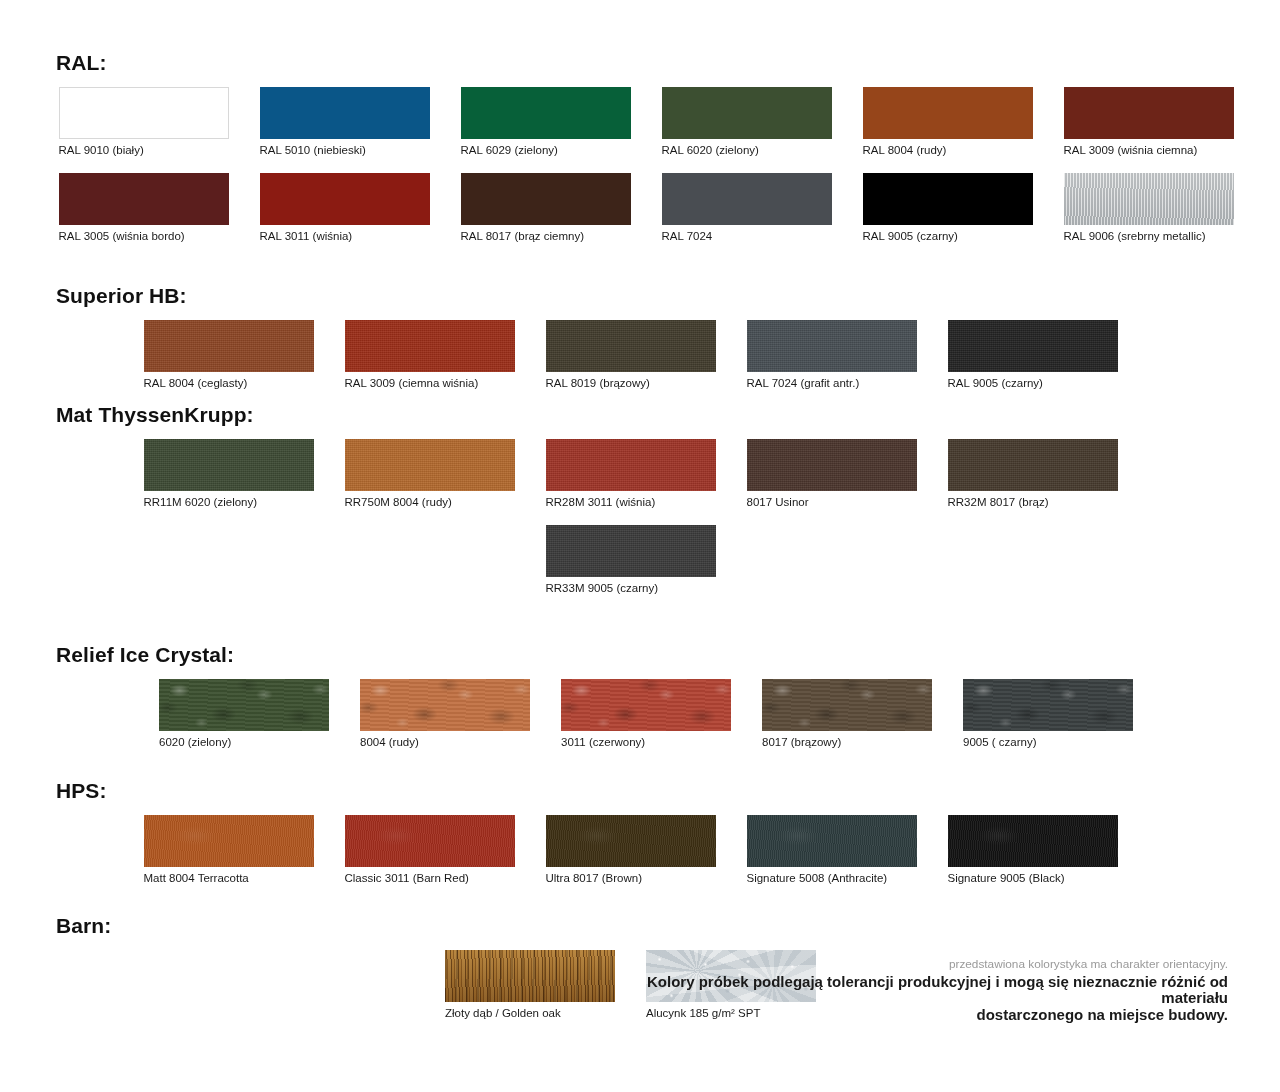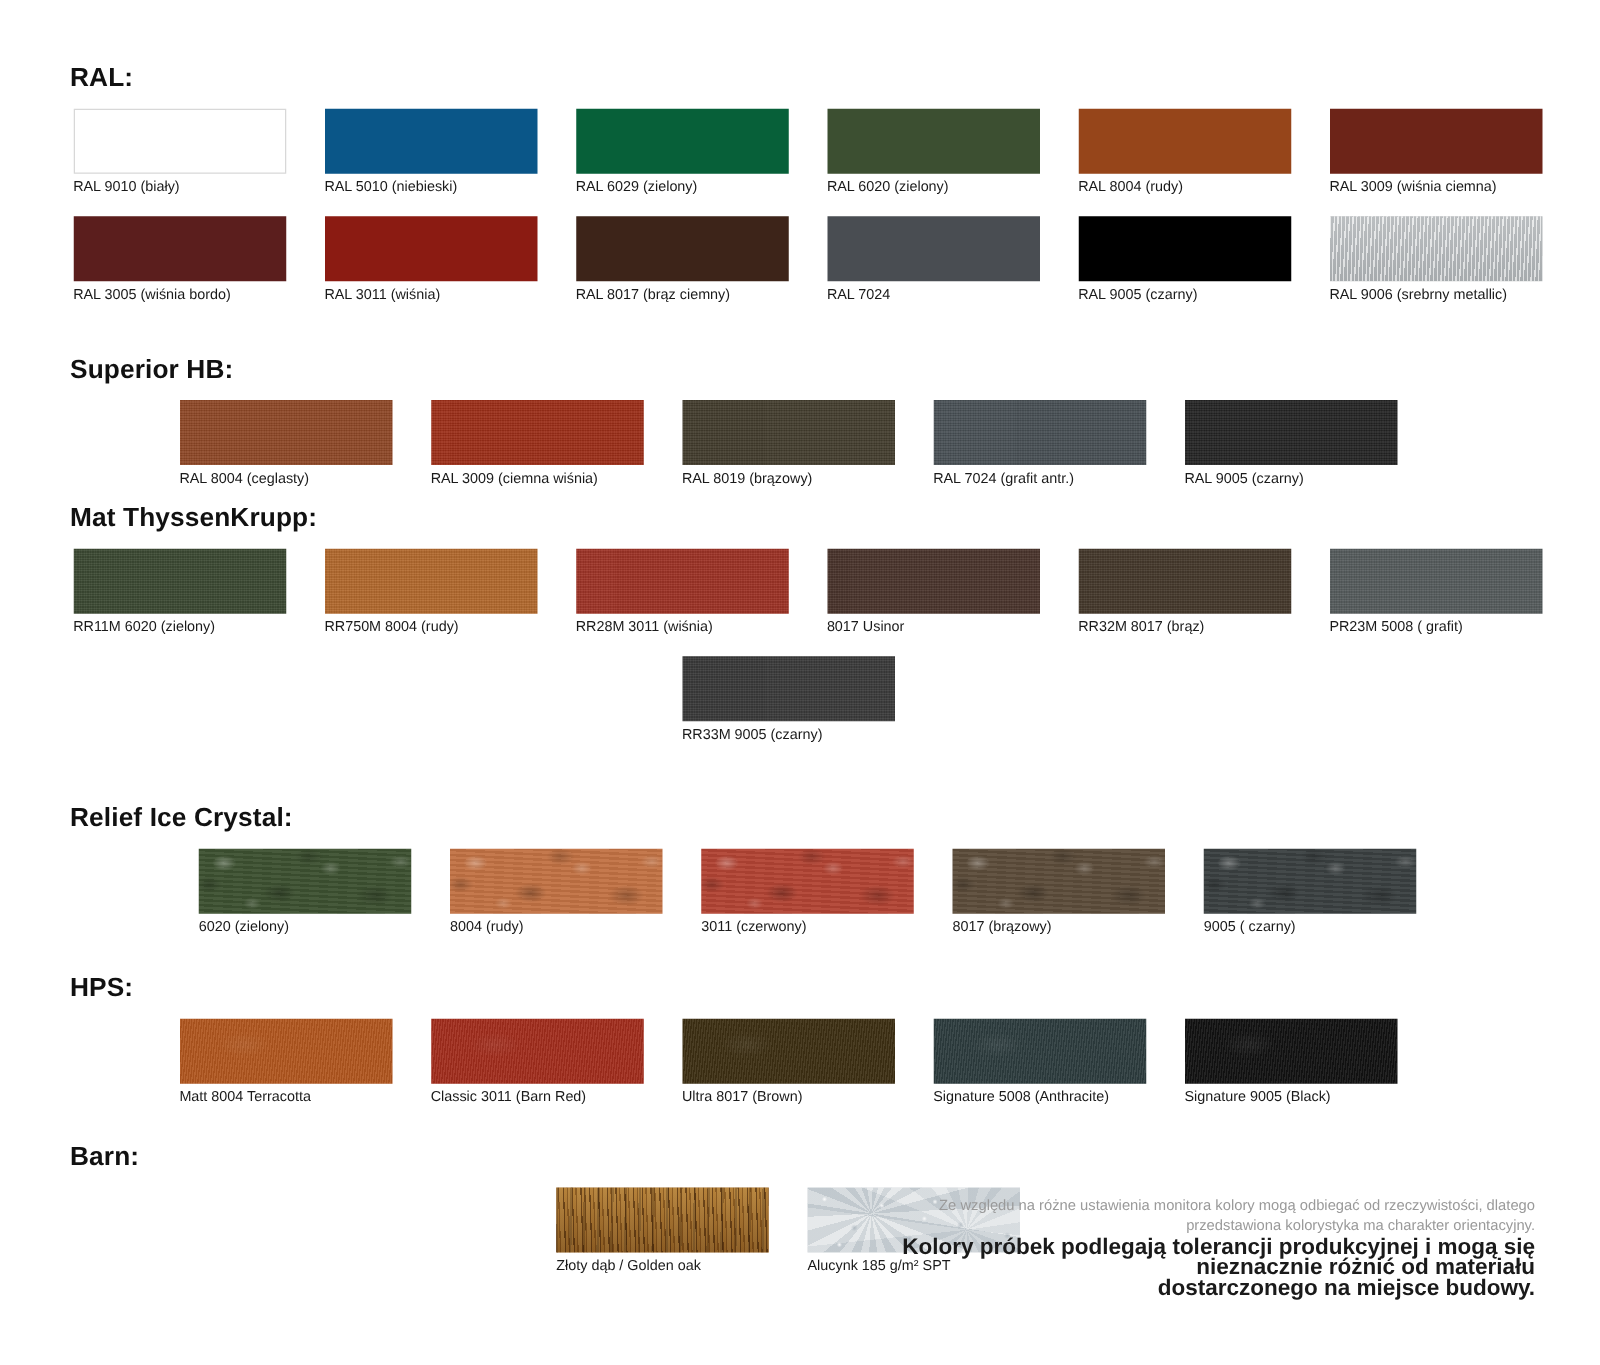--- a/index.html
+++ b/index.html
@@ -119,21 +119,21 @@
     top:957px;
     width:600px;
     text-align:right;
   }
   .disclaimer-light{
     font-size:11.8px;
     line-height:15.5px;
     color:#9a9a9a;
   }
   .disclaimer-bold{
-    font-size:18px;
+    font-size:15px;
     line-height:16px;
     font-weight:bold;
     color:#1a1a1a;
     margin-top:1px;
   }
 </style>
 </head>
 <body>
 
 <div class="page">
@@ -234,24 +234,20 @@
           <div class="swatch-label">RR28M 3011 (wiśnia)</div>
         </div>
         <div class="swatch-cell">
           <div class="swatch tex-fine" style="background: rgb(74, 52, 44);"></div>
           <div class="swatch-label">8017 Usinor</div>
         </div>
         <div class="swatch-cell">
           <div class="swatch tex-fine" style="background: rgb(69, 57, 44);"></div>
           <div class="swatch-label">RR32M 8017 (brąz)</div>
         </div>
-        <div class="swatch-cell last-in-row">
-          <div class="swatch tex-fine" style="background: rgb(85, 91, 92);"></div>
-          <div class="swatch-label">PR23M 5008 ( grafit)</div>
-        </div>
         <div class="swatch-cell">
           <div class="swatch tex-fine" style="background: rgb(58, 58, 58);"></div>
           <div class="swatch-label">RR33M 9005 (czarny)</div>
         </div>
       </div>
   </div>
 
   <div class="section" id="sec-relief" style="top:644px;">
     <h2 class="section-title">Relief Ice Crystal:</h2>
     <div class="grid">
@@ -312,19 +308,18 @@
           <div class="swatch-label">Złoty dąb / Golden oak</div>
         </div>
         <div class="swatch-cell">
           <div class="swatch tex-alucynk" style="background: rgb(213, 218, 221);"></div>
           <div class="swatch-label">Alucynk 185 g/m² SPT</div>
         </div>
       </div>
   </div>
 
   <div class="disclaimer">
-    <div class="disclaimer-light">Ze względu na różne ustawienia monitora kolory mogą odbiegać od rzeczywistości, dlatego</div>
     <div class="disclaimer-light">przedstawiona kolorystyka ma charakter orientacyjny.</div>
     <div class="disclaimer-bold">Kolory próbek podlegają tolerancji produkcyjnej i mogą się nieznacznie różnić od materiału</div>
     <div class="disclaimer-bold">dostarczonego na miejsce budowy.</div>
   </div>
 
 </div>
 
 </body></html>

